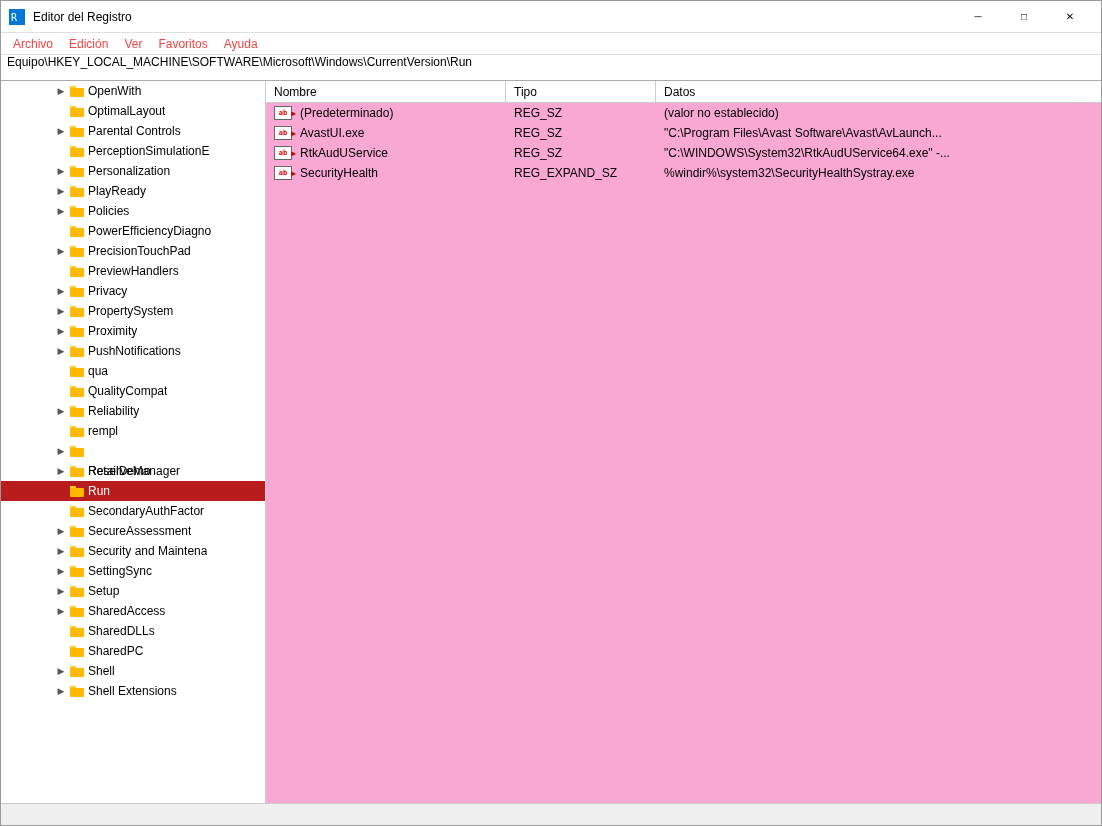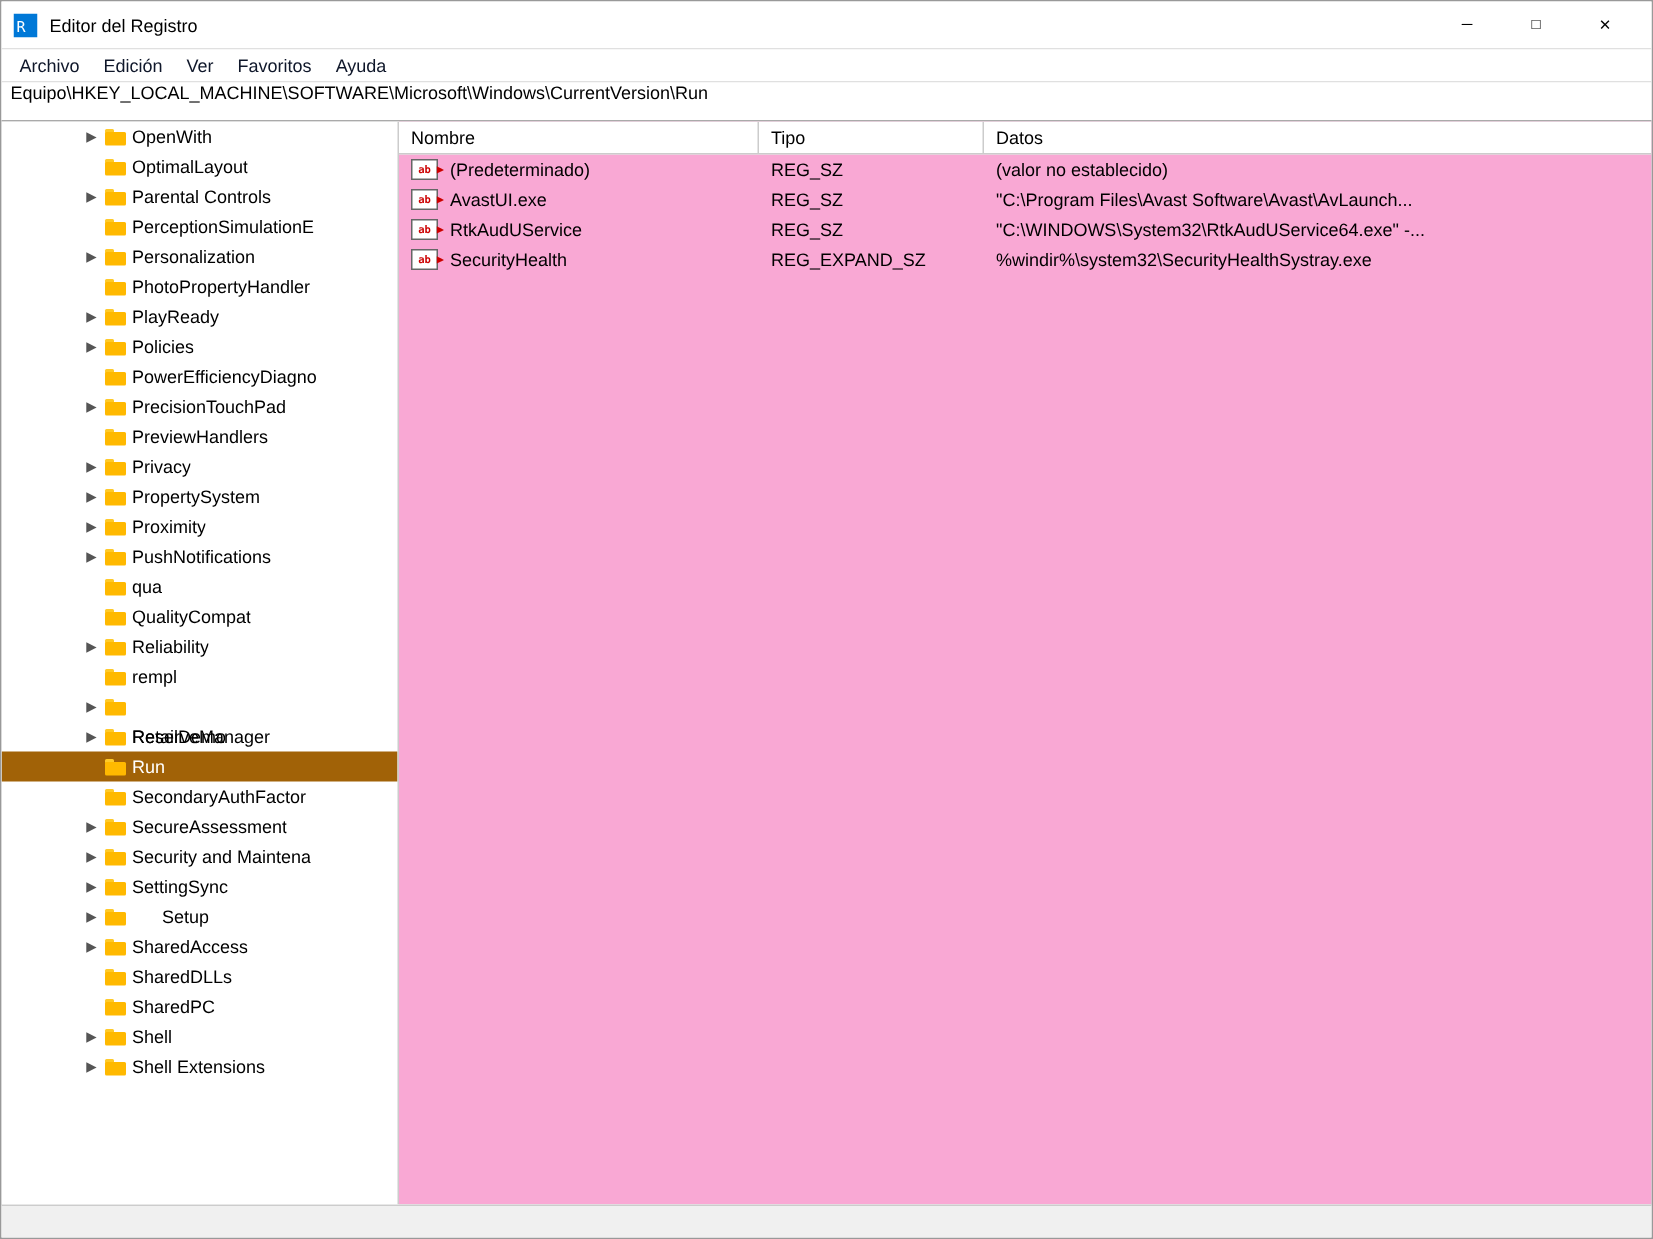--- a/index.html
+++ b/index.html
@@ -68,21 +68,21 @@
       background: #fff;
       display: flex;
       align-items: center;
       padding: 0 4px;
       border-bottom: 1px solid #e0e0e0;
     }
 
     .menu-item {
       padding: 2px 8px;
       cursor: pointer;
-      color: #0f172a;
+      color: #ef4444;
       font-size: 12px;
     }
 
     .address-bar {
       height: 26px;
       background: #fff;
       border-bottom: 1px solid #aaa;
       display: flex;
       padding: 0 6px;
     }
@@ -113,21 +113,21 @@
     .tree-item {
       display: flex;
       align-items: center;
       height: 20px;
       padding-left: 4px;
       cursor: pointer;
       white-space: nowrap;
       color: #000;
       font-size: 12px;
     }
-    .tree-item.selected { background: #a16207; color: #fff; }
+    .tree-item.selected { background: #b91c1c; color: #fff; }
 
     .tree-arrow {
       width: 16px;
       height: 16px;
       display: inline-flex;
       align-items: center;
       justify-content: center;
       font-size: 9px;
       color: #555;
       flex-shrink: 0;
@@ -285,29 +285,20 @@
             <span style="display: inline-block; width: 48px;"></span>
             <span class="tree-arrow">▶</span>
             <svg width="16" height="16" viewBox="0 0 16 16" style="flex-shrink: 0; margin-right: 3px;">
               <rect x="1" y="3" width="6" height="3" rx="1" fill="#FFCA28"></rect>
               <rect x="1" y="5" width="14" height="9" rx="1" fill="#FFB900"></rect>
             </svg>
             <span style="overflow: hidden; text-overflow: ellipsis;">Personalization</span>
           </div>
           <div class="tree-item">
             <span style="display: inline-block; width: 48px;"></span>
-            <span class="tree-arrow"></span>
-            <svg width="16" height="16" viewBox="0 0 16 16" style="flex-shrink: 0; margin-right: 3px;">
-              <rect x="1" y="3" width="6" height="3" rx="1" fill="#FFCA28"></rect>
-              <rect x="1" y="5" width="14" height="9" rx="1" fill="#FFB900"></rect>
-            </svg>
-            <span style="overflow: hidden; text-overflow: ellipsis;">PhotoPropertyHandler</span>
-          </div>
-          <div class="tree-item">
-            <span style="display: inline-block; width: 48px;"></span>
             <span class="tree-arrow">▶</span>
             <svg width="16" height="16" viewBox="0 0 16 16" style="flex-shrink: 0; margin-right: 3px;">
               <rect x="1" y="3" width="6" height="3" rx="1" fill="#FFCA28"></rect>
               <rect x="1" y="5" width="14" height="9" rx="1" fill="#FFB900"></rect>
             </svg>
             <span style="overflow: hidden; text-overflow: ellipsis;">PlayReady</span>
           </div>
           <div class="tree-item">
             <span style="display: inline-block; width: 48px;"></span>
             <span class="tree-arrow">▶</span>
@@ -479,21 +470,21 @@
             </svg>
             <span style="overflow: hidden; text-overflow: ellipsis;">SettingSync</span>
           </div>
           <div class="tree-item">
             <span style="display: inline-block; width: 48px;"></span>
             <span class="tree-arrow">▶</span>
             <svg width="16" height="16" viewBox="0 0 16 16" style="flex-shrink: 0; margin-right: 3px;">
               <rect x="1" y="3" width="6" height="3" rx="1" fill="#FFCA28"></rect>
               <rect x="1" y="5" width="14" height="9" rx="1" fill="#FFB900"></rect>
             </svg>
-            <span style="overflow: hidden; text-overflow: ellipsis; margin-left: 20px;">Setup</span>
+            <span style="overflow: hidden; text-overflow: ellipsis;">Setup</span>
           </div>
           <div class="tree-item">
             <span style="display: inline-block; width: 48px;"></span>
             <span class="tree-arrow">▶</span>
             <svg width="16" height="16" viewBox="0 0 16 16" style="flex-shrink: 0; margin-right: 3px;">
               <rect x="1" y="3" width="6" height="3" rx="1" fill="#FFCA28"></rect>
               <rect x="1" y="5" width="14" height="9" rx="1" fill="#FFB900"></rect>
             </svg>
             <span style="overflow: hidden; text-overflow: ellipsis;">SharedAccess</span>
           </div>

